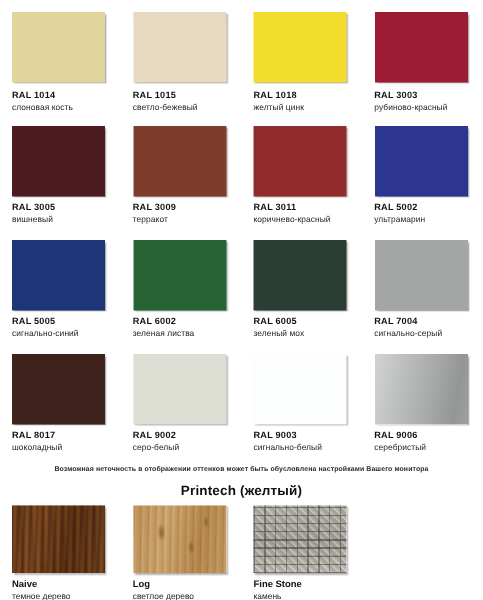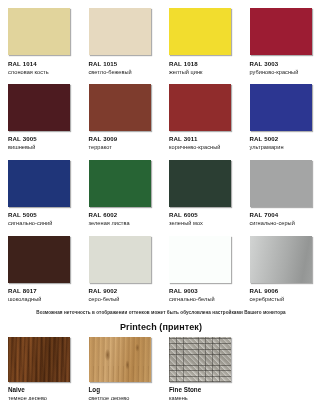--- a/index.html
+++ b/index.html
@@ -230,21 +230,21 @@
   <div class="swatch-cell">
     <div class="swatch" id="sw15" style="background: linear-gradient(100deg, rgb(210, 212, 211) 0%, rgb(194, 196, 195) 22%, rgb(169, 171, 170) 58%, rgb(148, 150, 149) 85%, rgb(158, 160, 159) 100%);"></div>
     <div class="swatch-code">RAL 9006</div>
     <div class="swatch-name">серебристый</div>
   </div>
 
 </div>
 
 <div class="disclaimer">Возможная неточность в отображении оттенков может быть обусловлена настройками Вашего монитора</div>
 
-<div class="printech-title">Printech (принтек)</div>
+<div class="printech-title">Printech (желтый)</div>
 
 <div class="texture-grid">
 
   <div class="tex-cell">
     <div class="tex tex-naive"></div>
     <div class="tex-code">Naive</div>
     <div class="tex-name">темное дерево</div>
   </div>
 
   <div class="tex-cell">

